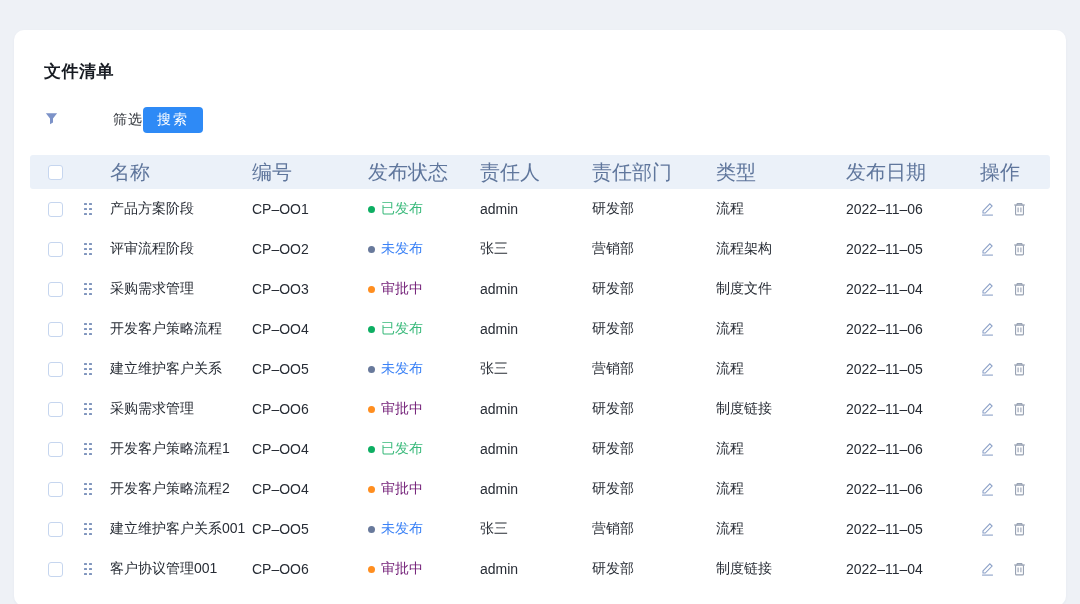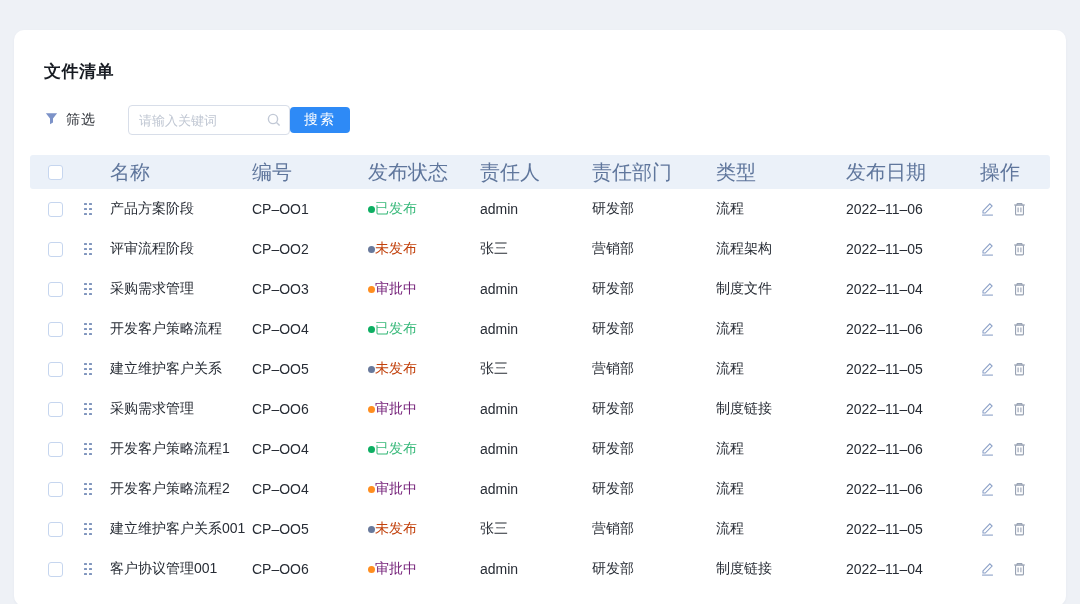--- a/index.html
+++ b/index.html
@@ -18,21 +18,21 @@
     box-shadow:0 1px 3px rgba(30,50,90,.04);
     padding:30px 16px 9px 16px;
   }
   .page-title {
     font-size:17px; font-weight:bold; color:#171B22;
     padding-left:14px; letter-spacing:.5px;
   }
   
   .toolbar { display:flex; align-items:center; margin-top:22px; padding-left:14px; height:30px; }
   .filter { display:flex; align-items:center; gap:7px; cursor:pointer; }
-  .filter-label { font-size:14px; color:#2B2F36; font-weight:500; letter-spacing:1px; }
+  .filter-label { font-size:14px; color:#2B2F36; font-weight:500; letter-spacing:1px;margin-left:47px; }
   .search-wrap { position:relative; margin-left:32px; }
   .search-input {
     width:162px; height:30px;
     border:1px solid #D8DEE9; border-radius:4px;
     padding:0 30px 0 10px;
     font-size:13px; color:#333; outline:none;
     font-family:inherit;
   }
   .search-input::placeholder { color:#C0C7D3; }
   .search-icon { position:absolute; right:8px; top:7px; }
@@ -65,55 +65,46 @@
     border:1px solid #C6D6EF; border-radius:3px;
     background:#fff; display:block; cursor:pointer;
   }
   
   .handle {
     display:grid; grid-template-columns:2.5px 2.5px; gap:2.5px;
     width:8px; cursor:grab; margin-left:6px;
   }
   .handle i { width:2.5px; height:2.5px; background:#8096BE; border-radius:0.5px; }
   
-  .status { display:inline-flex; align-items:center; }
+  .status { display:inline-flex; align-items:center; gap:6px; }
   .status .dot { width:7px; height:7px; border-radius:50%; display:inline-block; }
   .status.published .dot { background:#0DAE62; }
   .status.published .txt { color:#3BBA7C; }
   .status.unpublished .dot { background:#68799B; }
-  .status.unpublished .txt { color:#c2410c; }
+  .status.unpublished .txt { color:#3b82f6; }
   .status.approving .dot { background:#FF8E1F; }
   .status.approving .txt { color:#701a75; }
   
   .icon-btn { background:none; border:none; padding:0; cursor:pointer; line-height:0; }
 </style>
 </head>
 <body>
 
 <div class="card">
 
   <div class="page-title">文件清单</div>
 
   <div class="toolbar">
     <div class="filter">
       <span>
         <svg width="15" height="15" viewBox="0 0 16 16">
             <path d="M2 2.3h12L9.6 7.9v4.4l-3.2 1.9V7.9z" fill="#7C92C8"></path>
           </svg>
       </span>
       <span class="filter-label">筛选</span>
-    </div>
-    <div class="search-wrap">
-      <input class="search-input" type="text" placeholder="请输入关键词" style="">
-      <span class="search-icon">
-        <svg width="16" height="16" viewBox="0 0 16 16" fill="none" stroke="#C2C9D6" stroke-width="1.4">
-          <circle cx="7" cy="7" r="4.6"></circle>
-            <line x1="10.5" y1="10.5" x2="13.6" y2="13.6"></line>
-        </svg>
-      </span>
     </div>
     <button class="search-btn">搜索</button>
   </div>
 
   <div class="table">
     <div class="grid-row thead">
       <span>
           <span class="cb"></span>
         </span>
       <span></span>

